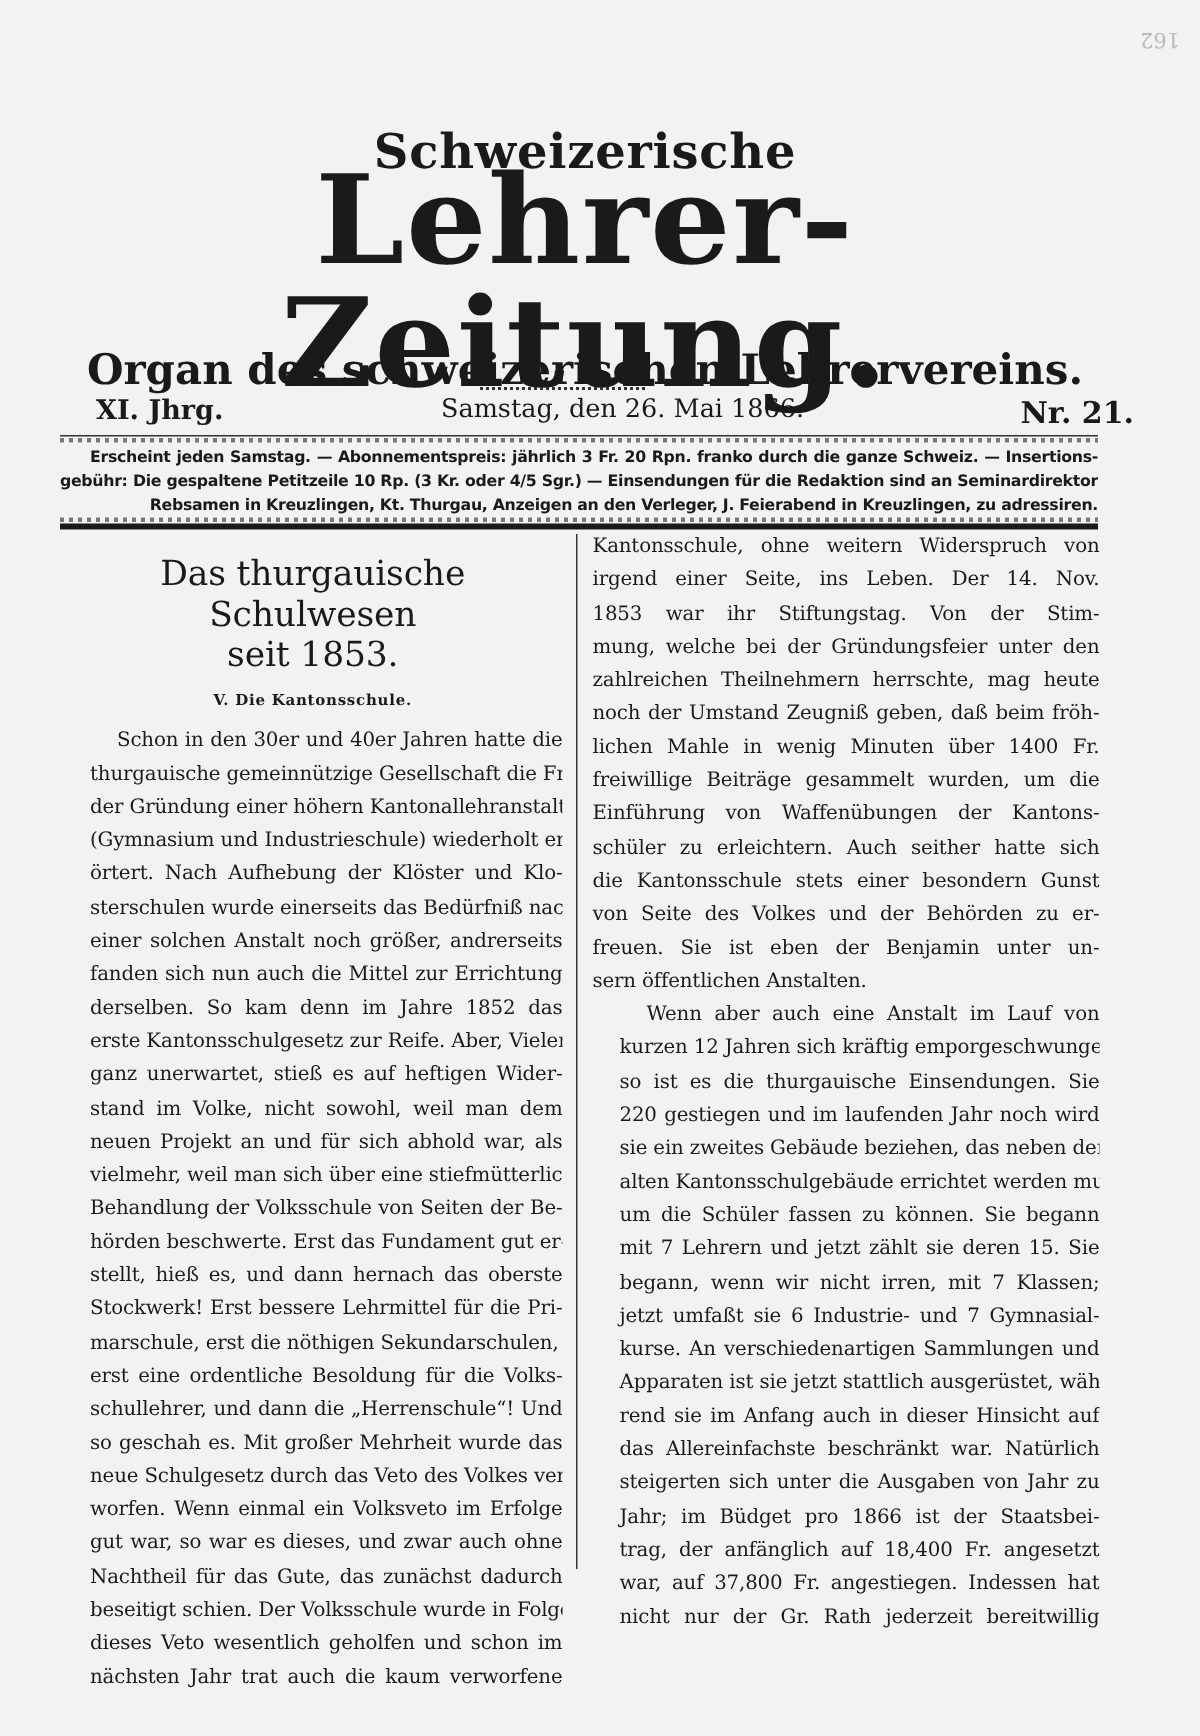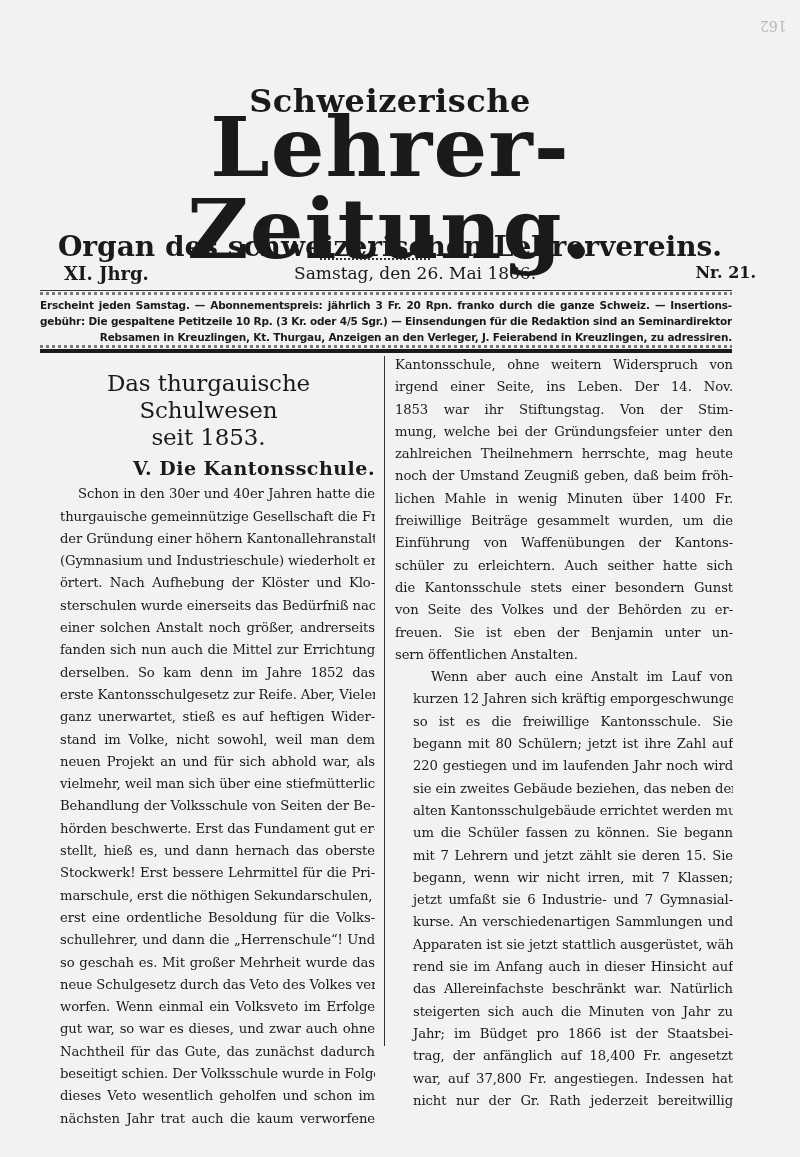--- a/index.html
+++ b/index.html
@@ -32,21 +32,21 @@
   }
   .sub-underline {
     position:absolute; left:280px; top:184px; width:110px; height:4px;
     border-bottom:2px dotted #333;
   }
   .dateline {
     position:absolute; left:40px; top:263px; width:692px; height:24px;margin-left:24px;
   }
   .dateline .vol { position:absolute; left:0; top:0; font-size:18px; font-weight:bold; }
   .dateline .date { position:absolute; left:230px; top:0; font-size:17px; }
-  .dateline .num { position:absolute; right:0; top:0; font-size:16px; font-weight:bold; }
+  .dateline .num { position:absolute; right:0; top:0; font-size:20px; font-weight:bold; }
   .rule-thin { position:absolute; left:40px; width:692px; height:0; border-top:1px solid #333; }
   .rule-wave { position:absolute; left:40px; width:692px; height:3px;
     background:repeating-linear-gradient(90deg,#444 0 3px,transparent 3px 6px); opacity:0.7; }
   .rule-thick { position:absolute; left:40px; width:692px; height:4px; background:#1a1a1a; }
   .notice {
     position:absolute; left:40px; top:297px; width:692px;
     font-size:10.5px; font-weight:bold; line-height:16px; text-align:justify;
     font-family:"DejaVu Sans", sans-serif; letter-spacing:-0.2px;
   }
   .notice .last { text-align:right; display:block; }
@@ -55,21 +55,21 @@
     position:absolute; top:358px; font-size:13.2px; line-height:22.3px;
     text-align:justify; font-family:"DejaVu Serif", serif;
     letter-spacing:-0.1px;
   }
   .col-left { left:42px; width:333px; }
   .col-right { left:395px; width:338px; top:354px; }
   .article-title {
     text-align:center; font-size:23px; line-height:27px; font-weight:normal;
     margin:12px 0 6px 0;
   }
-  .section-head { text-align:right; font-weight:bold; font-size:19px; margin:2px 0 4px 0; letter-spacing:0.5px; }
+  .section-head { text-align:center; font-weight:bold; font-size:10px; margin:2px 0 4px 0; letter-spacing:0.5px; }
   .para { margin:0; text-indent:18px; }
   .para.noindent { text-indent:0; }
   .line { display:block; text-align:justify; text-align-last:justify; white-space:nowrap; height:22.3px; overflow:hidden; }
   .line.end { text-align-last:left; }
 </style>
 </head>
 <body>
 
 <div class="page-number">162</div>
 
@@ -83,21 +83,21 @@
 <div class="dateline">
   <span class="vol">XI. Jhrg.</span>
   <span class="date">Samstag, den 26. Mai 1866.</span>
   <span class="num">Nr. 21.</span>
 </div>
 
 <div class="rule-thin" style="top:290px;"></div>
 <div class="rule-wave" style="top:292px;"></div>
 
 <div class="notice">
-  <span class="line" style="height:16px;">Erscheint jeden Samstag. — Abonnementspreis: jährlich 3 Fr. 20 Rpn. franko durch die ganze Schweiz. — Insertions-</span>
+  <span class="line" style="height:16px;margin-left:20px;">Erscheint jeden Samstag. — Abonnementspreis: jährlich 3 Fr. 20 Rpn. franko durch die ganze Schweiz. — Insertions-</span>
   <span class="line" style="height:16px;">gebühr: Die gespaltene Petitzeile 10 Rp. (3 Kr. oder 4/5 Sgr.) — Einsendungen für die Redaktion sind an Seminardirektor</span>
   <span class="last">Rebsamen in Kreuzlingen, Kt. Thurgau, Anzeigen an den Verleger, J. Feierabend in Kreuzlingen, zu adressiren.</span>
 </div>
 
 <div class="rule-wave" style="top:345px;"></div>
 <div class="rule-thick" style="top:349px;"></div>
 
 <div class="col-divider"></div>
 
 <article class="col col-left">
@@ -152,32 +152,31 @@
     <span class="line">Einführung von Waffenübungen der Kantons-</span>
     <span class="line">schüler zu erleichtern. Auch seither hatte sich</span>
     <span class="line">die Kantonsschule stets einer besondern Gunst</span>
     <span class="line">von Seite des Volkes und der Behörden zu er-</span>
     <span class="line">freuen. Sie ist eben der Benjamin unter un-</span>
     <span class="line end">sern öffentlichen Anstalten.</span>
   </div>
   <div class="para">
     <span class="line" style="padding-left:18px;">Wenn aber auch eine Anstalt im Lauf von</span>
     <span class="line">kurzen 12 Jahren sich kräftig emporgeschwungen,</span>
-    <span class="line">so ist es die freiwillige Kantonsschule. Sie</span>
-    <span class="line">begann mit 80 Schülern; jetzt ist ihre Zahl auf</span>
+    <span class="line">so ist es die thurgauische Einsendungen. Sie</span>
     <span class="line">220 gestiegen und im laufenden Jahr noch wird</span>
     <span class="line">sie ein zweites Gebäude beziehen, das neben dem</span>
     <span class="line">alten Kantonsschulgebäude errichtet werden mußte,</span>
     <span class="line">um die Schüler fassen zu können. Sie begann</span>
     <span class="line">mit 7 Lehrern und jetzt zählt sie deren 15. Sie</span>
     <span class="line">begann, wenn wir nicht irren, mit 7 Klassen;</span>
     <span class="line">jetzt umfaßt sie 6 Industrie- und 7 Gymnasial-</span>
     <span class="line">kurse. An verschiedenartigen Sammlungen und</span>
     <span class="line">Apparaten ist sie jetzt stattlich ausgerüstet, wäh-</span>
     <span class="line">rend sie im Anfang auch in dieser Hinsicht auf</span>
     <span class="line">das Allereinfachste beschränkt war. Natürlich</span>
-    <span class="line">steigerten sich auch die Minuten von Jahr zu</span>
+    <span class="line">steigerten sich unter die Ausgaben von Jahr zu</span>
     <span class="line">Jahr; im Büdget pro 1866 ist der Staatsbei-</span>
     <span class="line">trag, der anfänglich auf 18,400 Fr. angesetzt</span>
     <span class="line">war, auf 37,800 Fr. angestiegen. Indessen hat</span>
     <span class="line">nicht nur der Gr. Rath jederzeit bereitwillig</span>
   </div>
 </article>
 
 </body></html>

